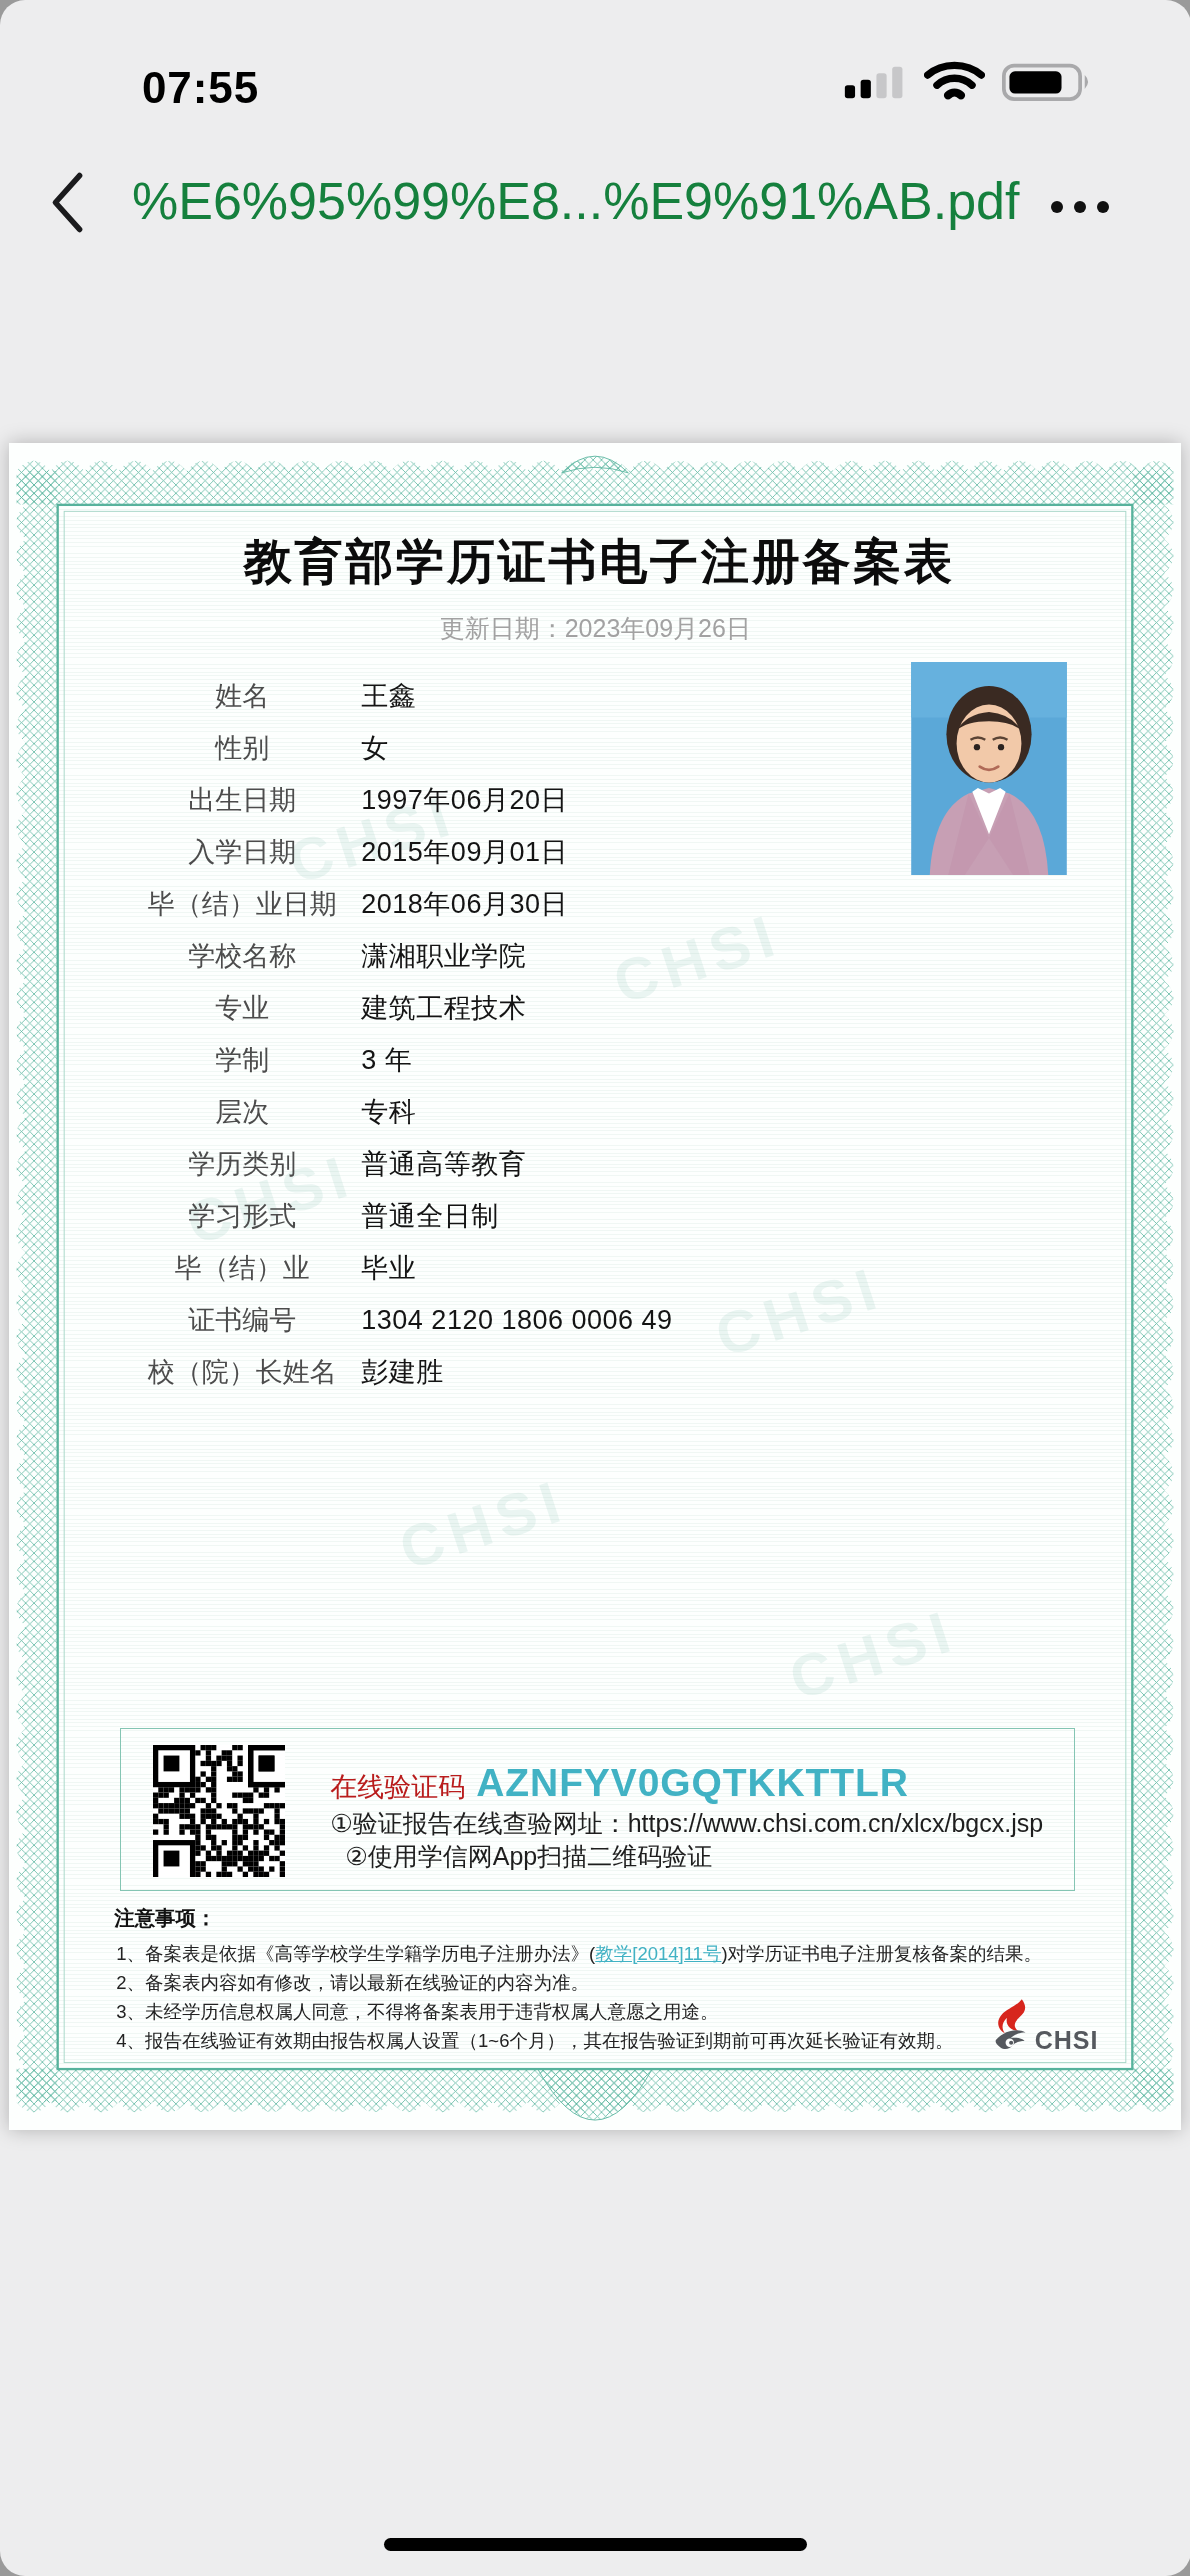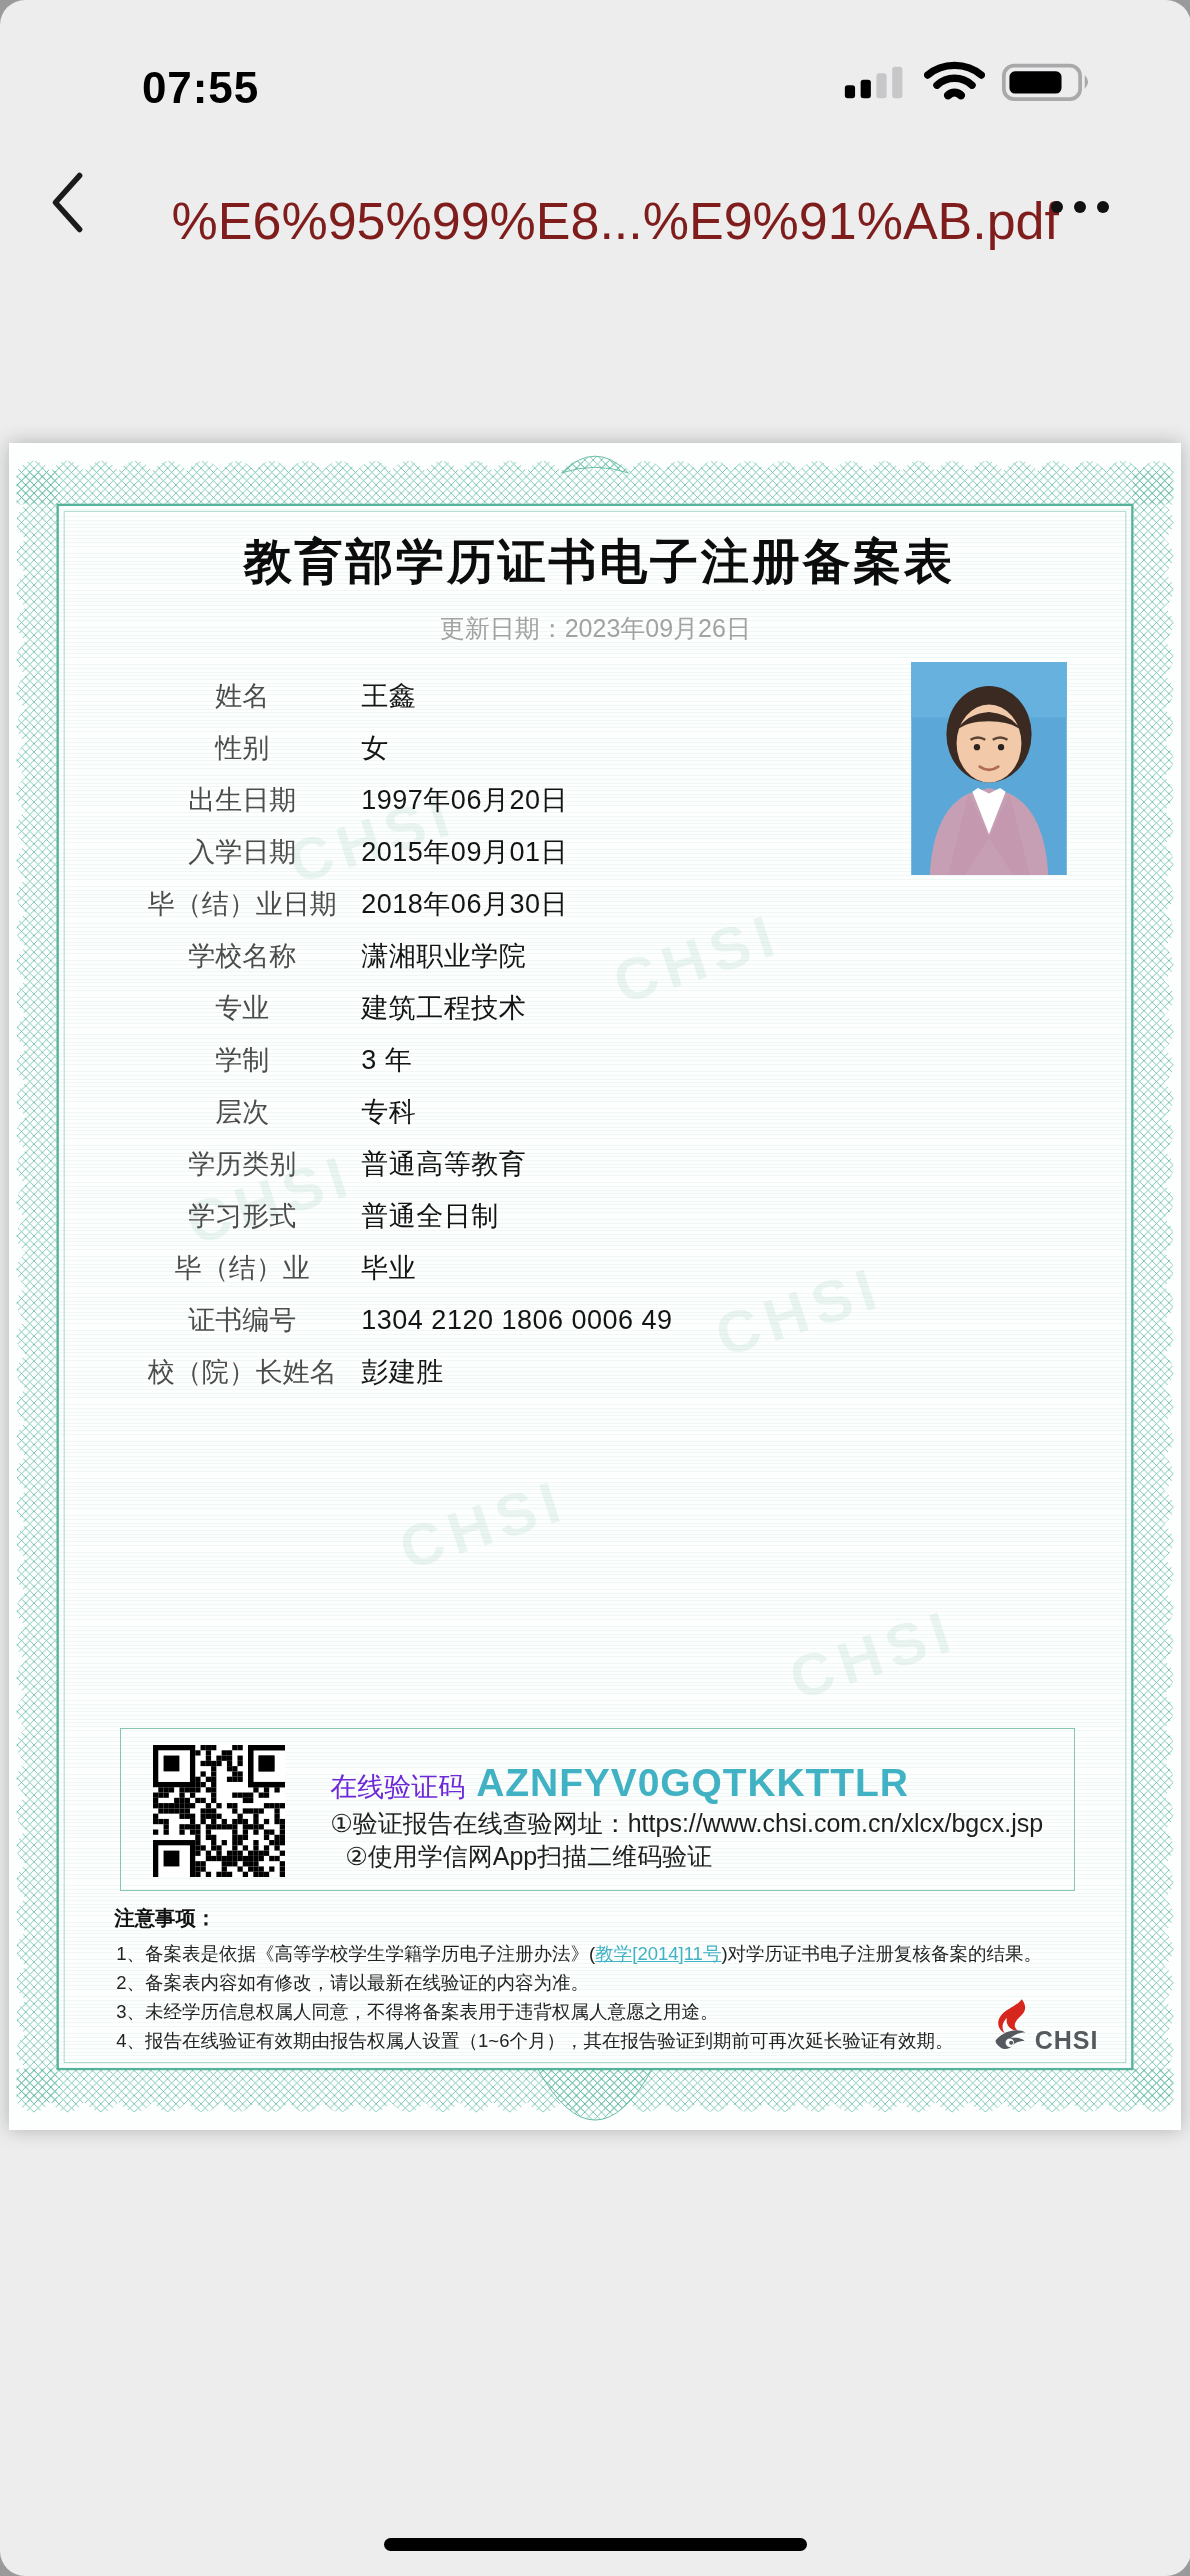--- a/index.html
+++ b/index.html
@@ -4,22 +4,22 @@
 <style>
   html,body{margin:0;padding:0;background:#9a9a9a;}
   *{box-sizing:border-box;}
   .screen{position:relative;width:1191px;height:2576px;background:#ededee;overflow:hidden;
           font-family:"Liberation Sans","DejaVu Sans",sans-serif;border-radius:25px;}
   
   .time{position:absolute;left:142px;top:63px;font-size:44px;font-weight:600;color:#000;letter-spacing:0.9px;}
   .sb-icons{position:absolute;right:96px;top:61px;display:flex;align-items:center;gap:16.7px;height:41px;}
   
   .back-btn{position:absolute;left:48px;top:167px;width:45px;height:70px;display:flex;align-items:center;}
-  .nav-title{position:absolute;left:132px;right:132px;top:171px;text-align:right;font-size:52px;color:#7f1d1d;
-             white-space:nowrap;overflow:hidden;margin-top:20px;}
+  .nav-title{position:absolute;left:132px;right:132px;top:171px;text-align:left;font-size:52px;color:#15803d;
+             white-space:nowrap;overflow:hidden;}
   .more-btn{position:absolute;right:82px;top:193px;display:flex;gap:11px;align-items:center;height:28px;}
   .more-btn i{width:12px;height:12px;border-radius:50%;background:#111;}
   
   .card{position:absolute;left:9.3px;top:443px;width:1172px;height:1687px;background:#fdfffe;
         box-shadow:0 0 18.5px rgba(0,0,0,.25);}
   .stripes{position:absolute;left:50px;top:63px;width:1072px;height:1562px;
            background:repeating-linear-gradient(180deg,#fdfffe 0 2.8px,#f0f7f4 2.8px 3.7px);}
   .deco{position:absolute;left:0;top:0;}
   .wm{position:absolute;font-weight:700;font-size:59px;letter-spacing:7.4px;color:rgba(128,190,172,.15);
       transform:rotate(-18deg);pointer-events:none;}
@@ -28,21 +28,21 @@
   .doc-date{position:absolute;left:0;right:0;top:169px;text-align:center;font-size:25px;color:#a2a2a2;}
   .fields{position:absolute;left:0;top:227px;width:100%;}
   .field-row{height:52px;display:flex;align-items:center;}
   .field-row .lab{margin-left:114px;width:238px;font-size:27px;color:#4c4c4c;text-align:center;}
   .field-row .val{font-size:27px;color:#141414;font-weight:500;letter-spacing:0.5px;}
   .photo{position:absolute;left:902px;top:219px;width:156px;height:213px;overflow:hidden;}
   
   .verify{position:absolute;left:111px;top:1285px;width:955px;height:163px;border:1.9px solid #84c5b3;}
   .qr{position:absolute;left:32px;top:16px;}
   .v-line1{position:absolute;left:209px;top:32px;white-space:nowrap;}
-  .v-label{font-size:27px;color:#6d28d9;}
+  .v-label{font-size:27px;color:#b91c1c;}
   .v-code{font-size:39px;font-weight:700;color:#41b2c4;letter-spacing:0.9px;margin-left:11px;}
   .v-line2{position:absolute;left:209px;top:78px;font-size:25px;color:#1e1e1e;white-space:nowrap;}
   .v-line3{position:absolute;left:224px;top:111px;font-size:25px;color:#1e1e1e;white-space:nowrap;}
   
   .notes-title{position:absolute;left:105px;top:1461px;font-size:20.4px;font-weight:700;color:#111;}
   .notes{position:absolute;left:107px;top:1496px;width:983px;}
   .note-row{height:29px;display:flex;align-items:center;font-size:18.5px;color:#222;white-space:nowrap;}
   .note-link{color:#41b2c4;text-decoration:underline;}
   .chsi-logo{position:absolute;left:985px;top:1556px;}
   

